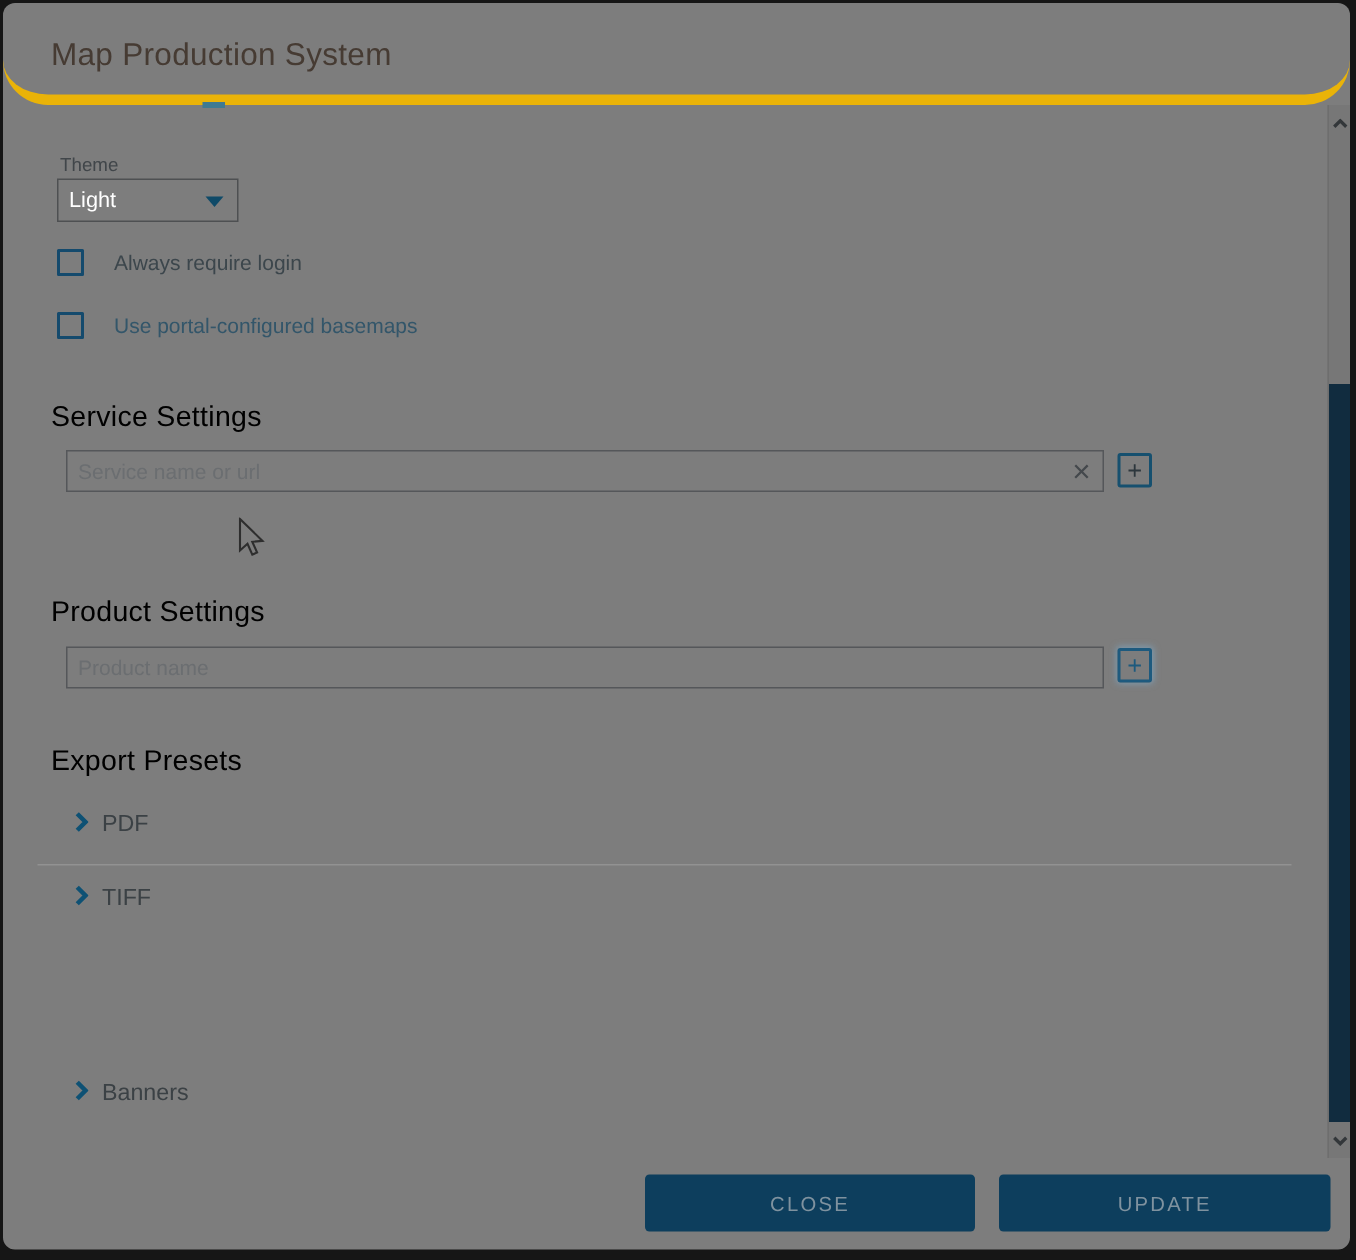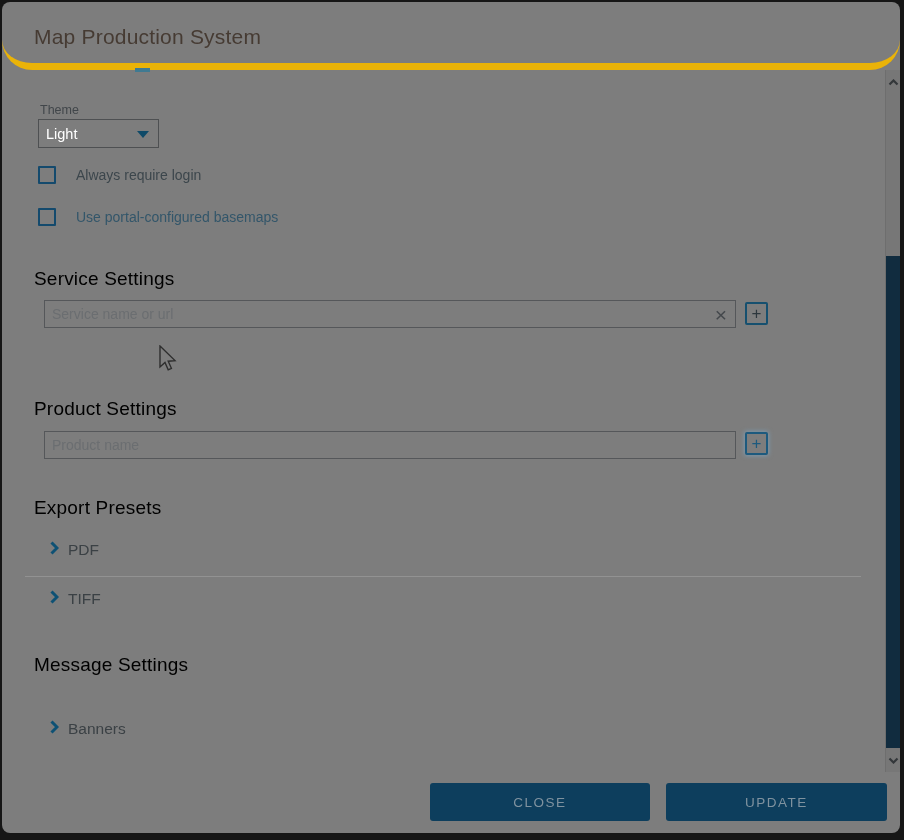--- a/index.html
+++ b/index.html
@@ -187,21 +187,20 @@
 
     <div class="expand-row" style="top:588px;">
       <span class="expand-chevron">
         <svg width="9" height="14" viewBox="0 0 9 14">
             <polyline points="1.5,1.5 7,7 1.5,12.5" fill="none" stroke="#0e5174" stroke-width="3"></polyline>
           </svg>
       </span>
       <span class="expand-label">TIFF</span>
     </div>
 
-    <div class="section-heading" style="top:652px;">Message Settings</div>
 
     <div class="expand-row" style="top:690px;margin-top:28px;">
       <span class="expand-chevron">
         <svg width="9" height="14" viewBox="0 0 9 14">
             <polyline points="1.5,1.5 7,7 1.5,12.5" fill="none" stroke="#0e5174" stroke-width="3"></polyline>
           </svg>
       </span>
       <span class="expand-label">Banners</span>
     </div>
 

